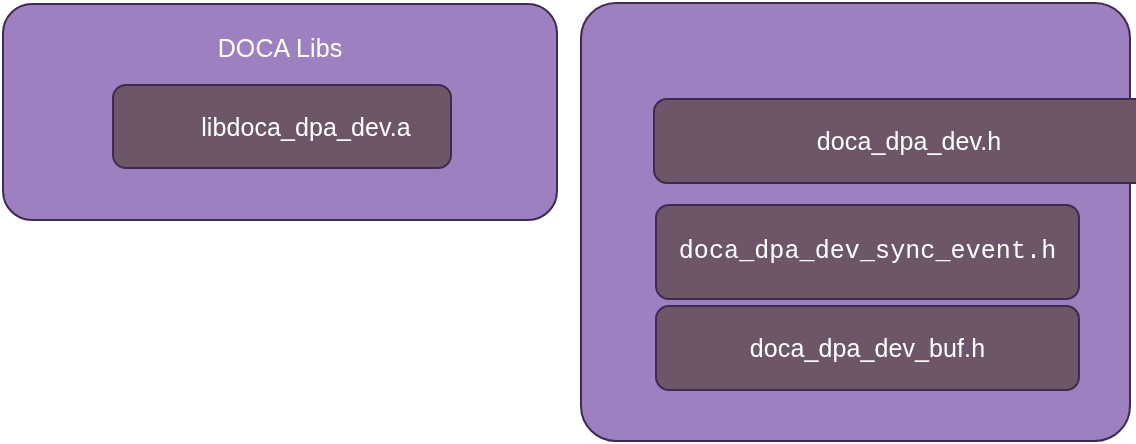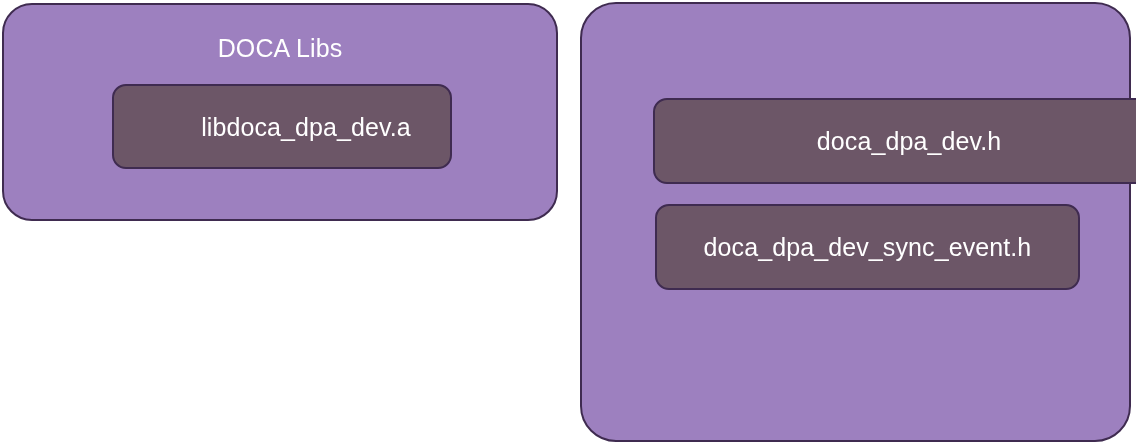--- a/index.html
+++ b/index.html
@@ -87,21 +87,22 @@
   #box-doca-dpa-dev-h {
     left: 71px;
     top: 94px;
     width: 512px;
     height: 86px;
   }
   #box-doca-dpa-dev-sync-event-h {
     left: 73px;
     top: 200px;
     width: 425px;
-    height: 86px;
+    height: 96px;
+    font-family: Liberation Mono, monospace;
   }
   #box-doca-dpa-dev-buf-h {
     left: 73px;
     top: 301px;
     width: 425px;
     height: 86px;
   }
 </style>
 </head>
 <body>
@@ -115,15 +116,18 @@
     </div>
   </div>
 
   <div class="panel" id="panel-doca-includes">
     <div class="item-box" id="box-doca-dpa-dev-h">
       <span class="item-label">doca_dpa_dev.h</span>
     </div>
     <div class="item-box" id="box-doca-dpa-dev-sync-event-h">
       <span class="item-label">doca_dpa_dev_sync_event.h</span>
     </div>
+    <div class="item-box" id="box-doca-dpa-dev-buf-h">
+      <span class="item-label">doca_dpa_dev_buf.h</span>
+    </div>
   </div>
 
 </div>
 
 </body></html>

